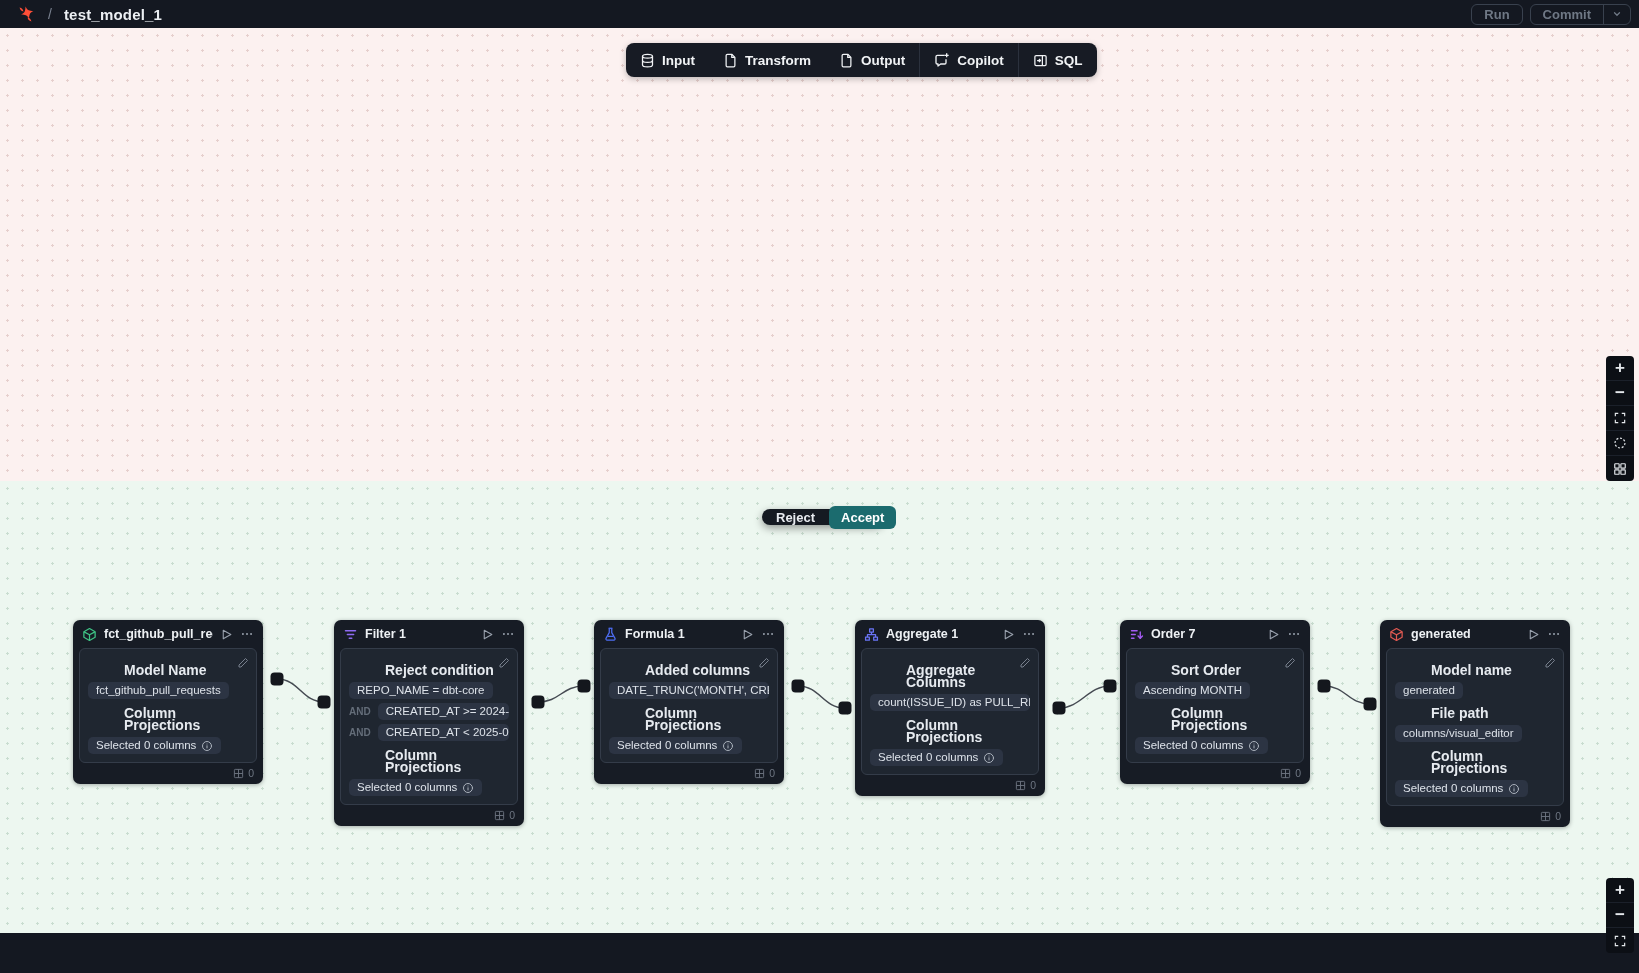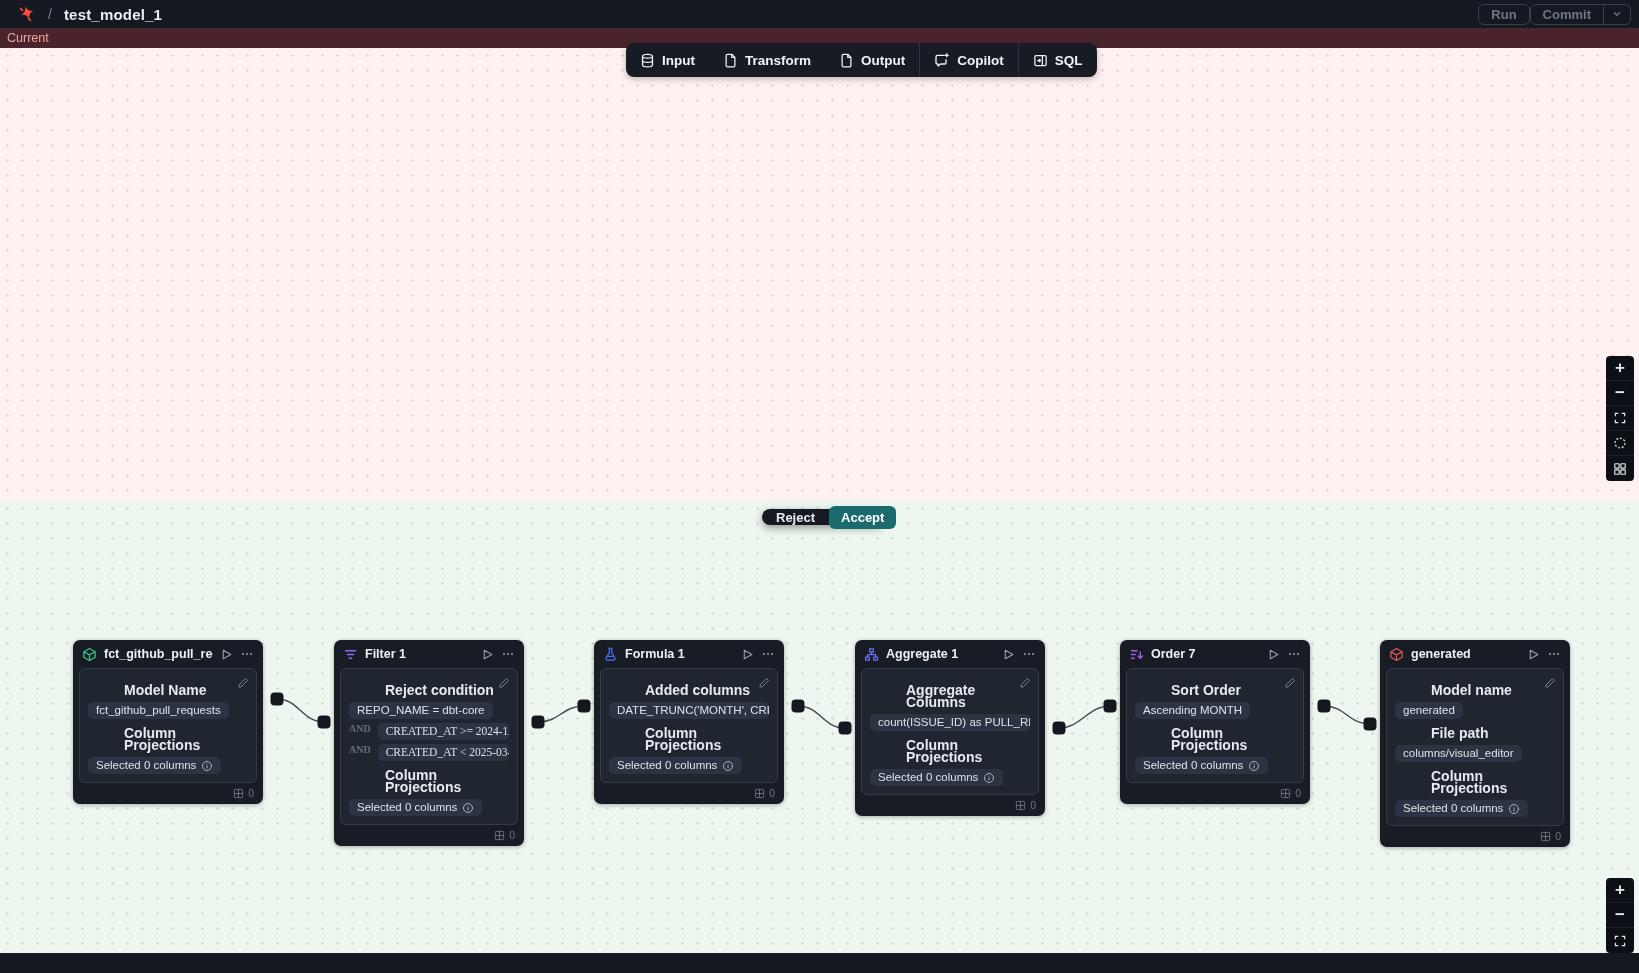--- a/index.html
+++ b/index.html
@@ -5,21 +5,21 @@
   * { margin:0; padding:0; box-sizing:border-box; }
   html,body { width:1639px; height:973px; overflow:hidden; background:#141821;
               font-family:"Liberation Sans","DejaVu Sans",sans-serif; }
   .app { position:relative; width:1639px; height:973px; }
 
   
   .header { height:28px; background:#141821; display:flex; align-items:center; padding:0 8px; }
   .logo { width:19px; height:19px; margin-left:8px; }
   .crumb-sep { color:#7b8391; font-size:14px; margin:0 12px 0 13px; }
   .doc-title { color:#eceff3; font-size:15px; font-weight:bold; letter-spacing:.2px; }
-  .header-right { margin-left:auto; display:flex; gap:0; align-items:center; }
+  .header-right { margin-left:auto; display:flex; gap:7px; align-items:center; }
   .btn-ghost { border:1px solid #39414e; border-radius:6px; color:#6f7885; font-size:13px;
                font-weight:bold; background:transparent; padding:2px 12px; height:21px; line-height:16px; }
   .split-btn { display:flex; border:1px solid #39414e; border-radius:6px; height:21px; overflow:hidden; }
   .split-main { color:#6f7885; font-size:13px; font-weight:bold; padding:2px 12px; line-height:16px; }
   .split-caret { border-left:1px solid #39414e; display:flex; align-items:center; padding:0 8px; }
 
   
   .current-bar { height:20px; background:#4a242a; color:#efa5a1; font-size:12.5px;
                  display:flex; align-items:center; padding-left:7px; }
   .new-bar { height:20px; background:#11312a; color:#82d7a8; font-size:12.5px;
@@ -65,21 +65,21 @@
   .node-act { color:#99a1ad; display:flex; align-items:center; flex:0 0 auto; cursor:pointer; }
   .node-card { position:relative; background:#1f2630; border:1px solid #343c49; border-radius:6px; padding:7px 8px 8px; }
   .pencil { position:absolute; top:6px; right:7px; cursor:pointer; }
   .sec-label { color:#e6eaef; font-size:14px; font-weight:bold; line-height:12px; margin-bottom:4px;padding-left:36px; }
   .sec { margin-top:8px; }
   .sec:first-child { margin-top:0; }
   .pill { display:inline-flex; align-items:center; gap:5px; background:#2c3443; border-radius:5px;
           padding:2px 8px; font-size:11.5px; line-height:13px; color:#dde2e9; max-width:100%;
           white-space:nowrap; overflow:hidden; }
   .pill-stack { display:flex; flex-direction:column; align-items:flex-start; gap:3px; }
-  .and-row { display:flex; align-items:flex-start; gap:7px; margin-top:4px;font-family:Liberation Serif, serif; }
+  .and-row { display:flex; align-items:center; gap:7px; margin-top:4px; }
   .and-label { color:#646d79; font-size:10px; font-weight:bold; flex:0 0 auto; }
   .info-ic { flex:0 0 auto; display:block; }
   .node-footer { display:flex; justify-content:flex-end; align-items:center; gap:4px;
                  padding:4px 3px 2px; color:#6e7682; font-size:10.5px; }
 
   .edges { position:absolute; inset:0; width:100%; height:100%; pointer-events:none; }
 </style>
 </head>
 <body>
 
@@ -98,23 +98,20 @@
         <span class="split-main">Commit</span>
         <span class="split-caret">
           <svg width="10" height="10" viewBox="0 0 24 24" fill="none" stroke="#6f7885" stroke-width="3" stroke-linecap="round">
               <path d="M6 9l6 6 6-6"></path>
             </svg>
         </span>
       </div>
     </div>
   </div>
 
-  <div class="current-bar">
-    <span>Current</span>
-  </div>
   <div class="top-canvas"></div>
 
 
   <div class="bottom-canvas">
 
     <svg class="edges">
       <g stroke="#454a52" stroke-width="1.5" fill="none">
         <path d="M277,198 C299,198 302,221 324,221"></path>
         <path d="M538,221 C560,221 562,205 584,205"></path>
         <path d="M798,205 C820,205 823,227 845,227"></path>

